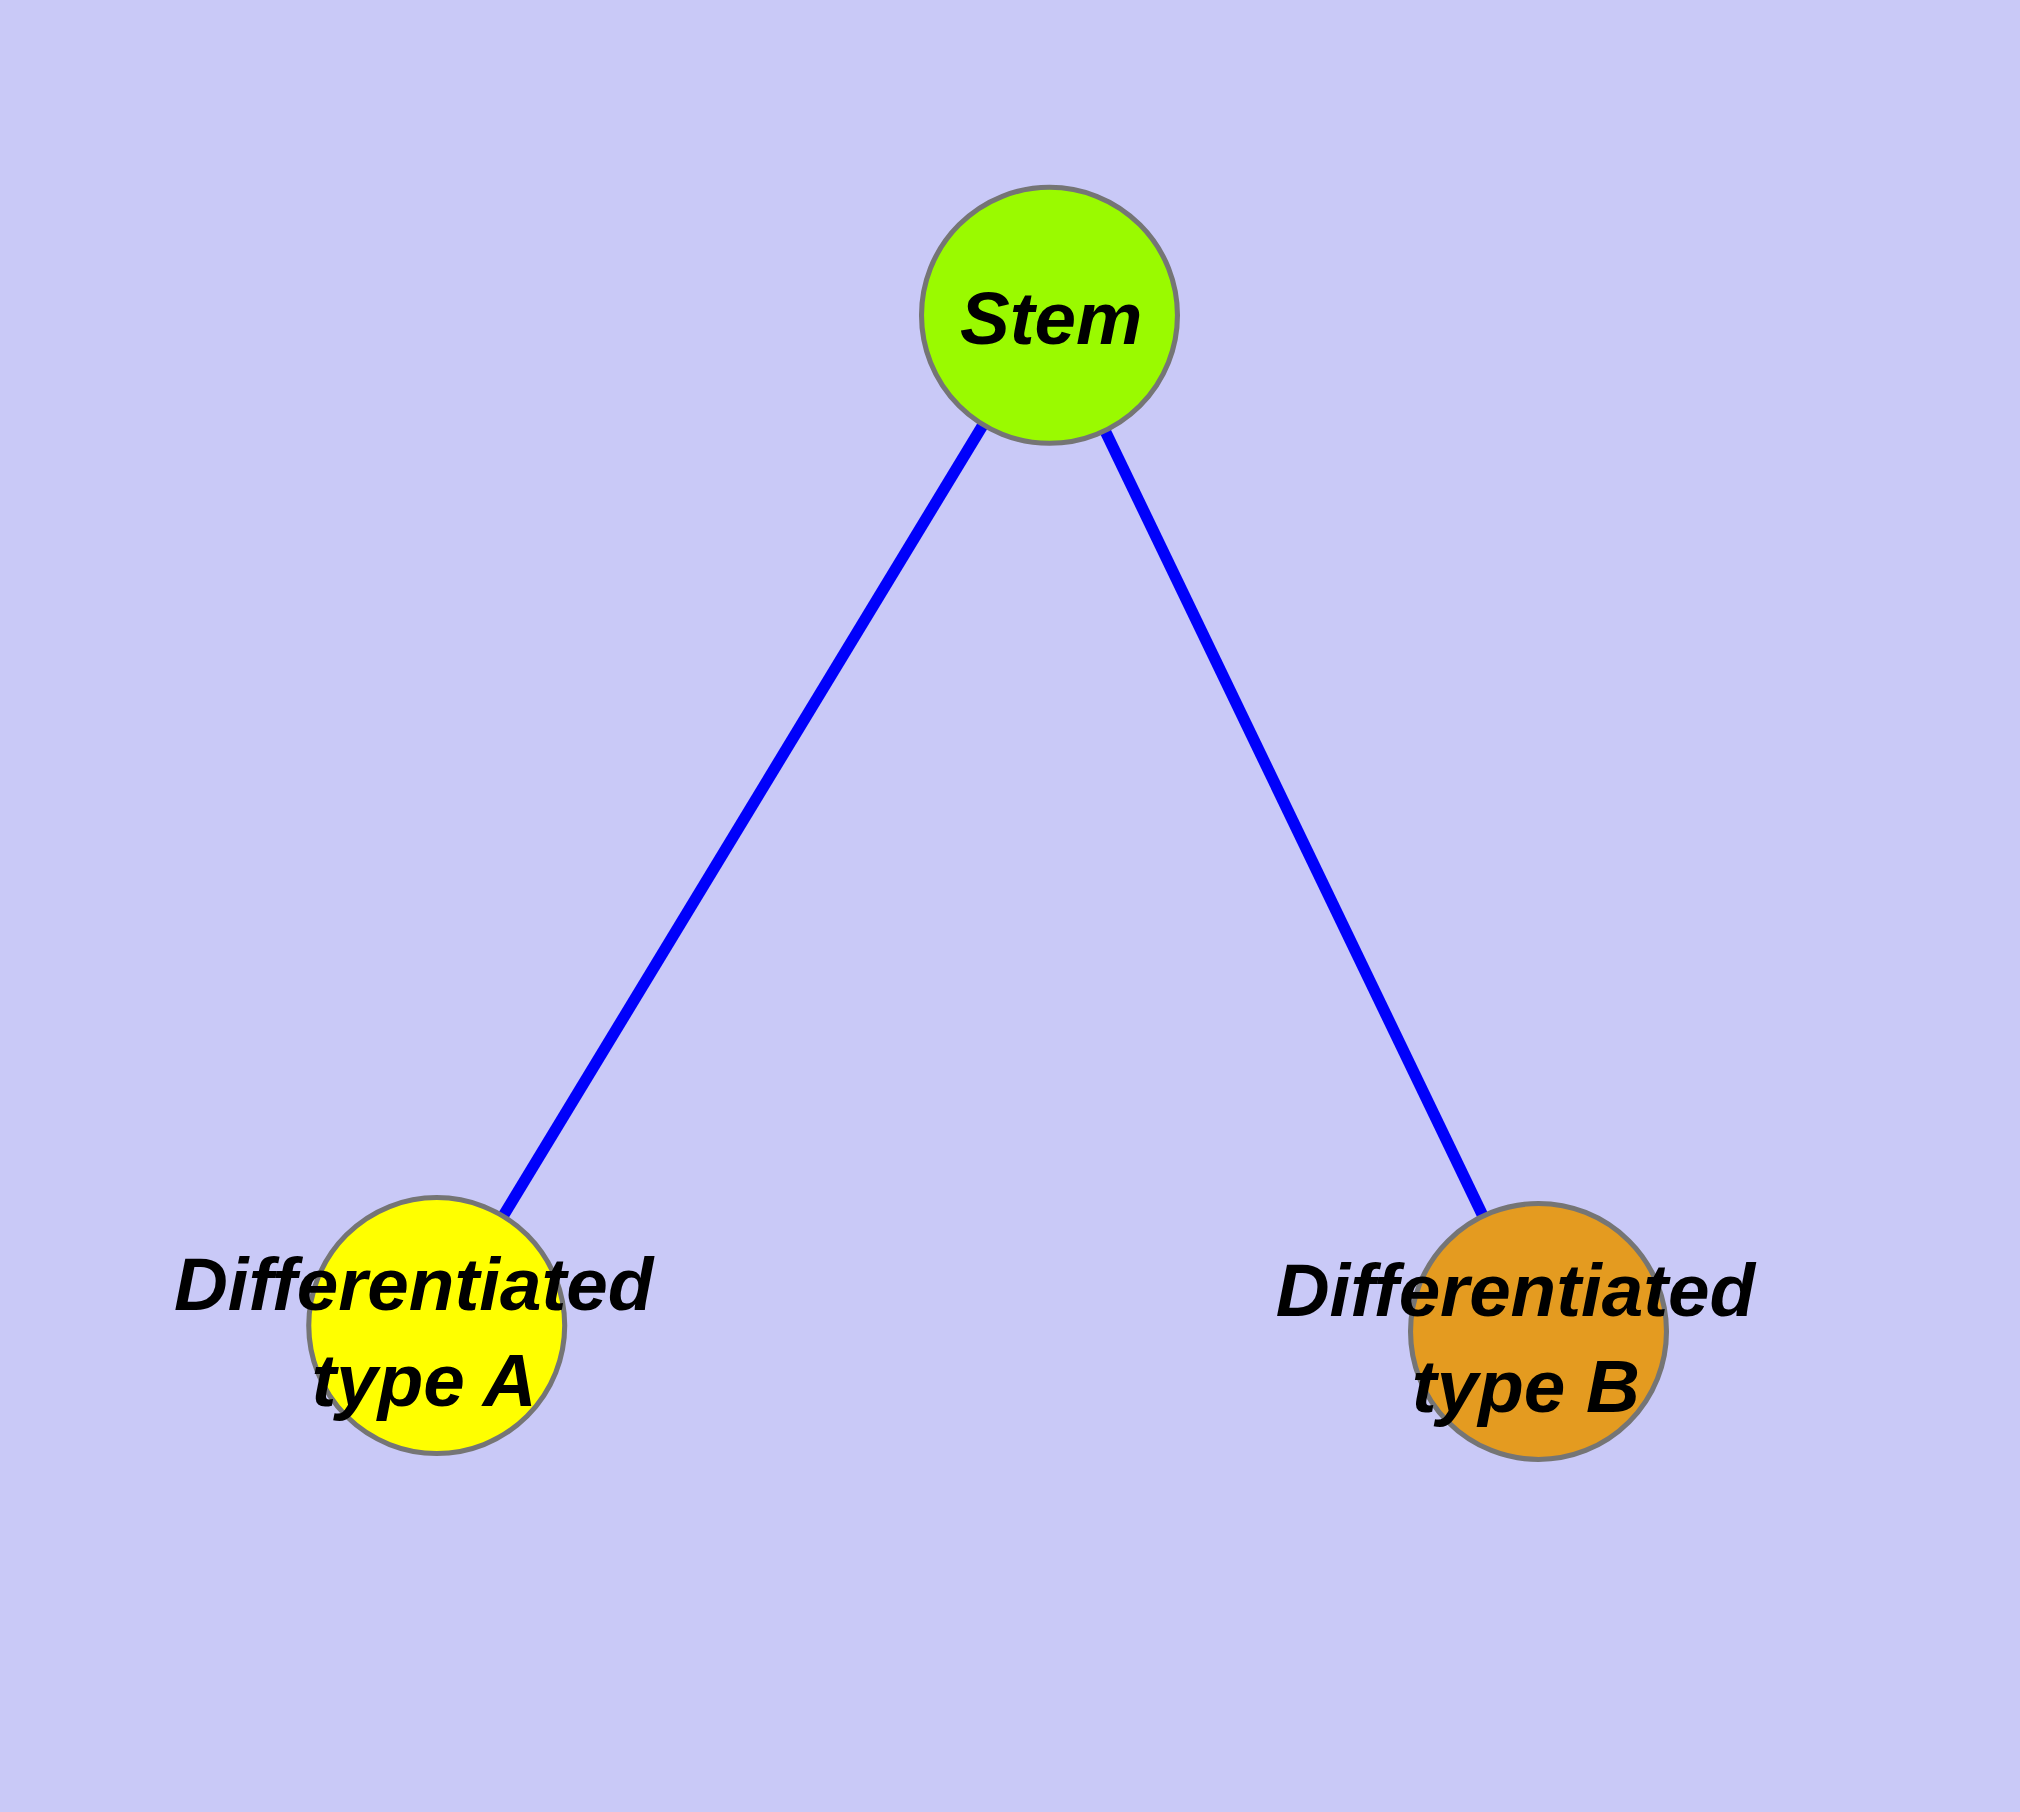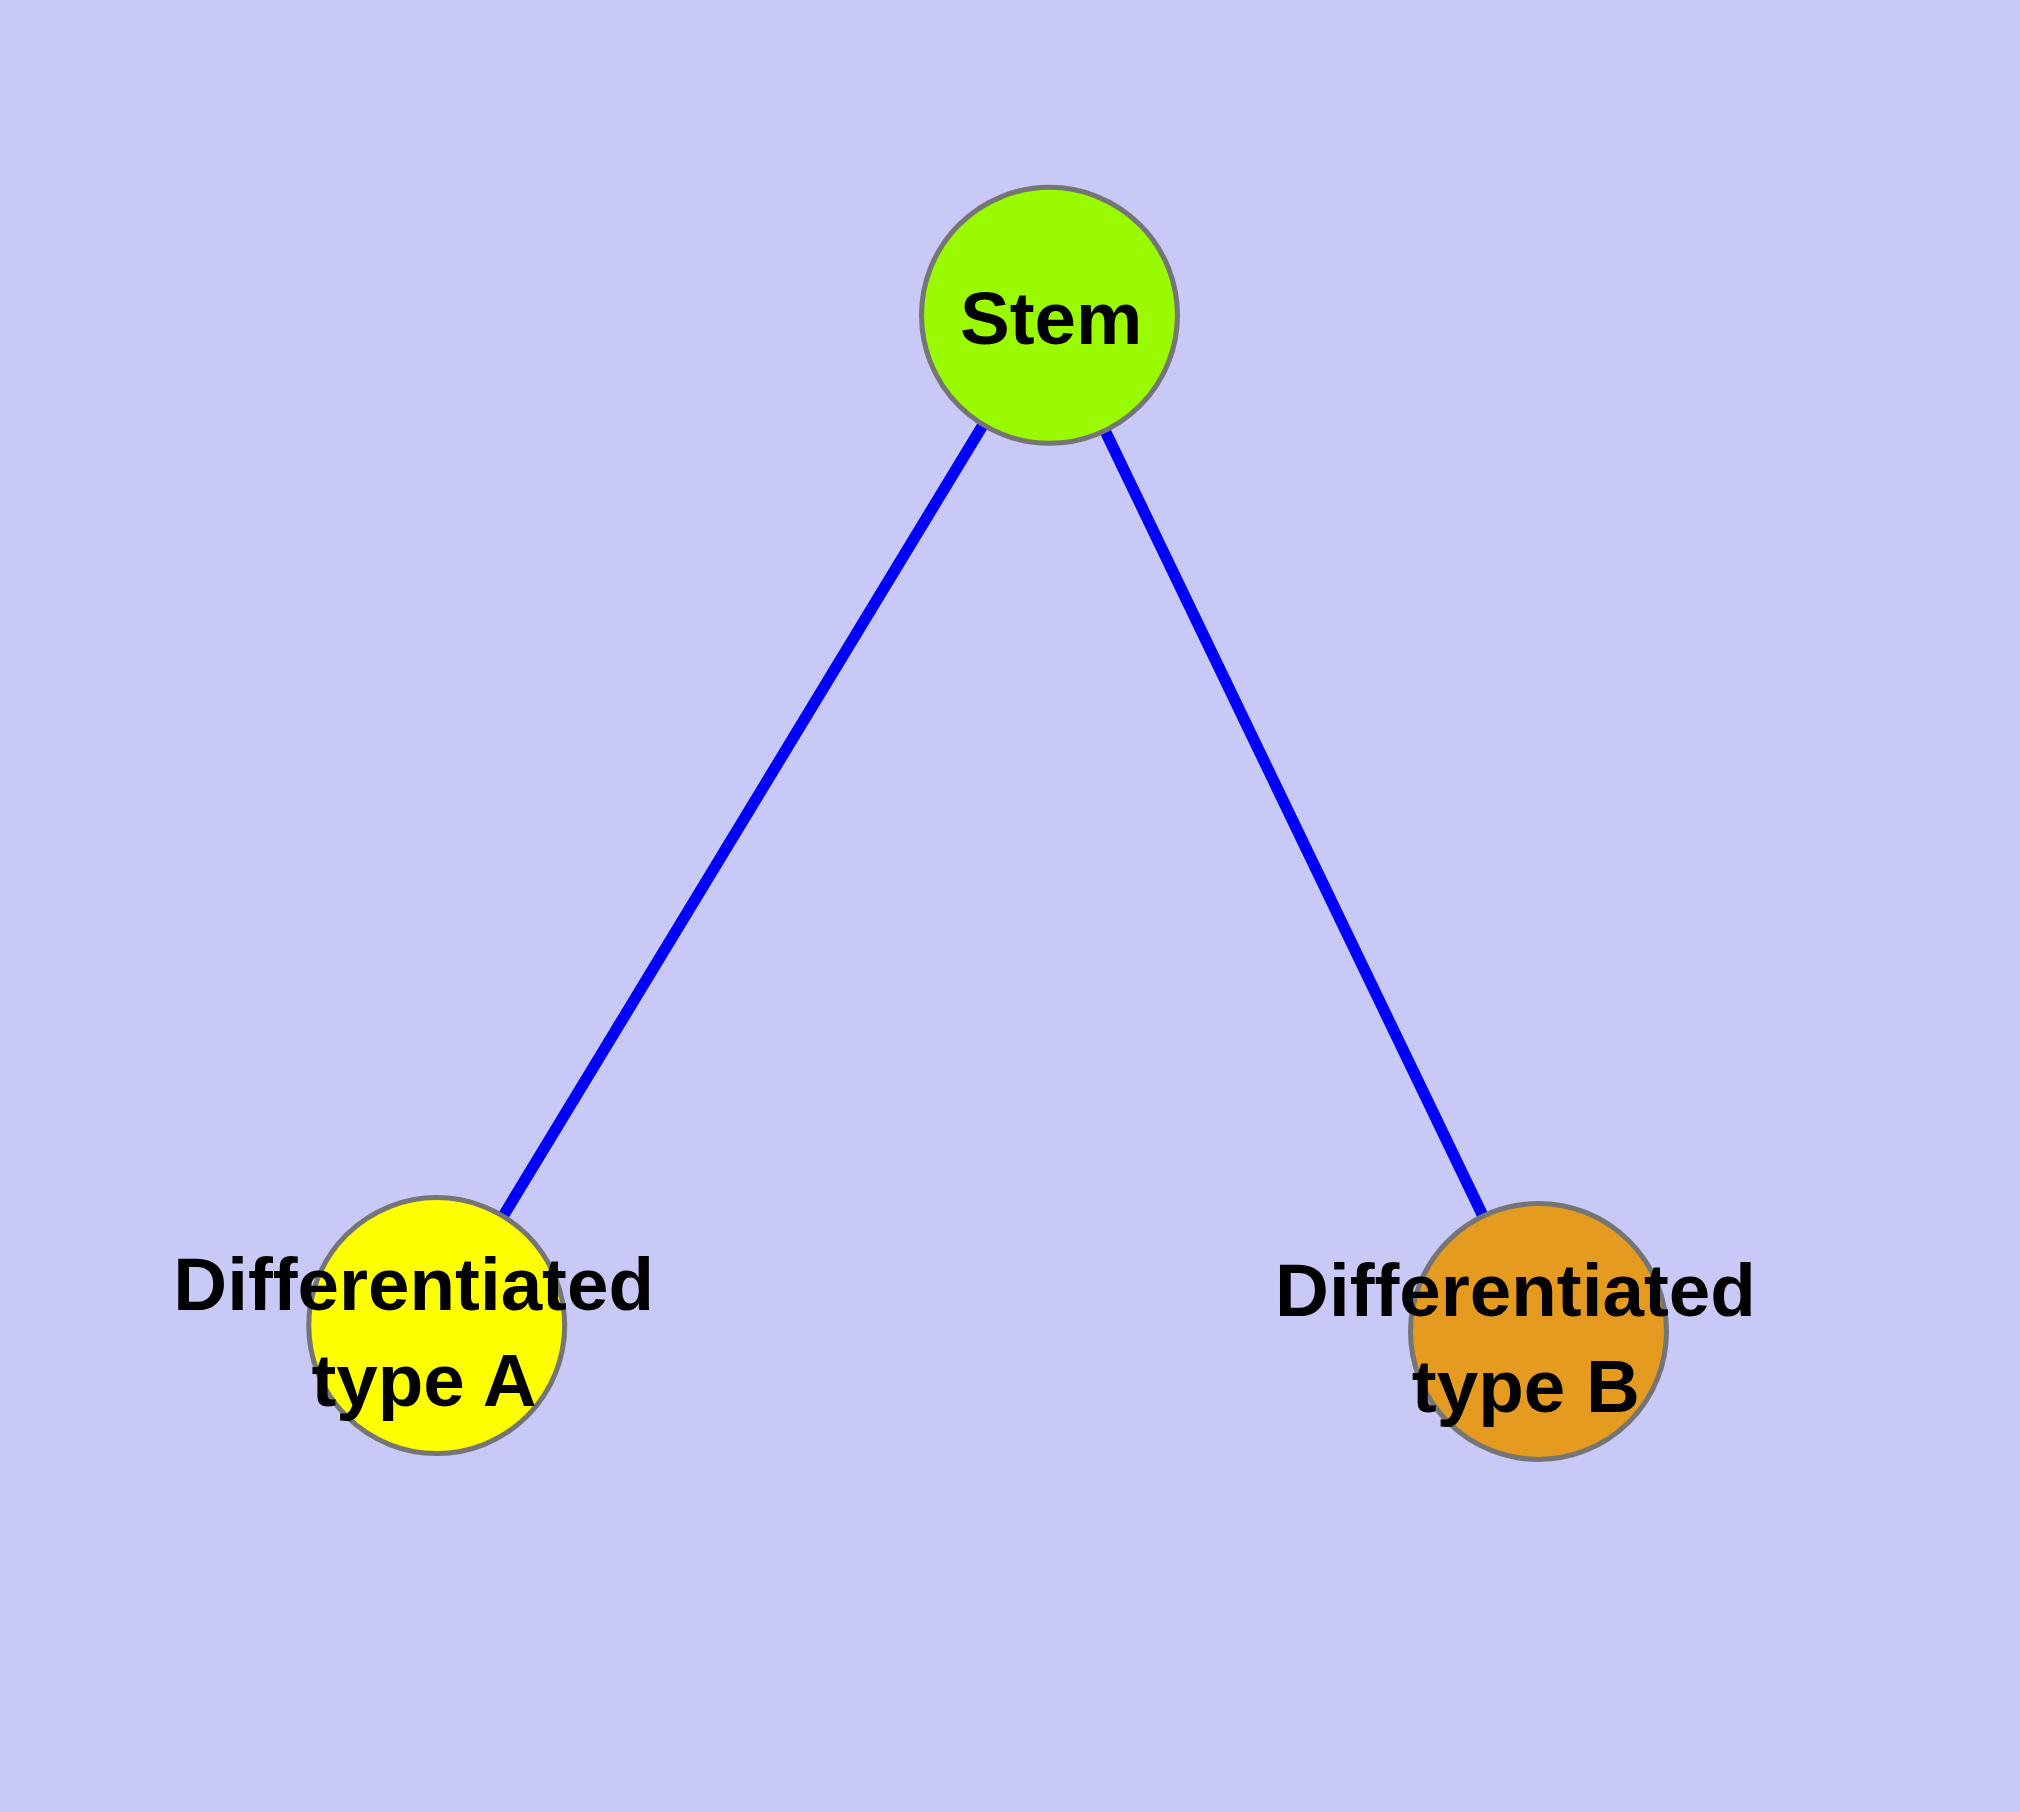--- a/index.html
+++ b/index.html
@@ -4,20 +4,21 @@
 <style>
   html, body {
     margin: 0;
     padding: 0;
     background: #C9C9F7;
   }
   .stage {
     width: 2021px;
     height: 1812px;
     overflow: hidden;
+    font-style: italic;
   }
   svg { display: block; }
   .node-label {
     font-family: "Liberation Sans", sans-serif;
     font-weight: bold;
     font-size: 88px;
     fill: #000000;
     text-anchor: middle;
   }
   .edge {

